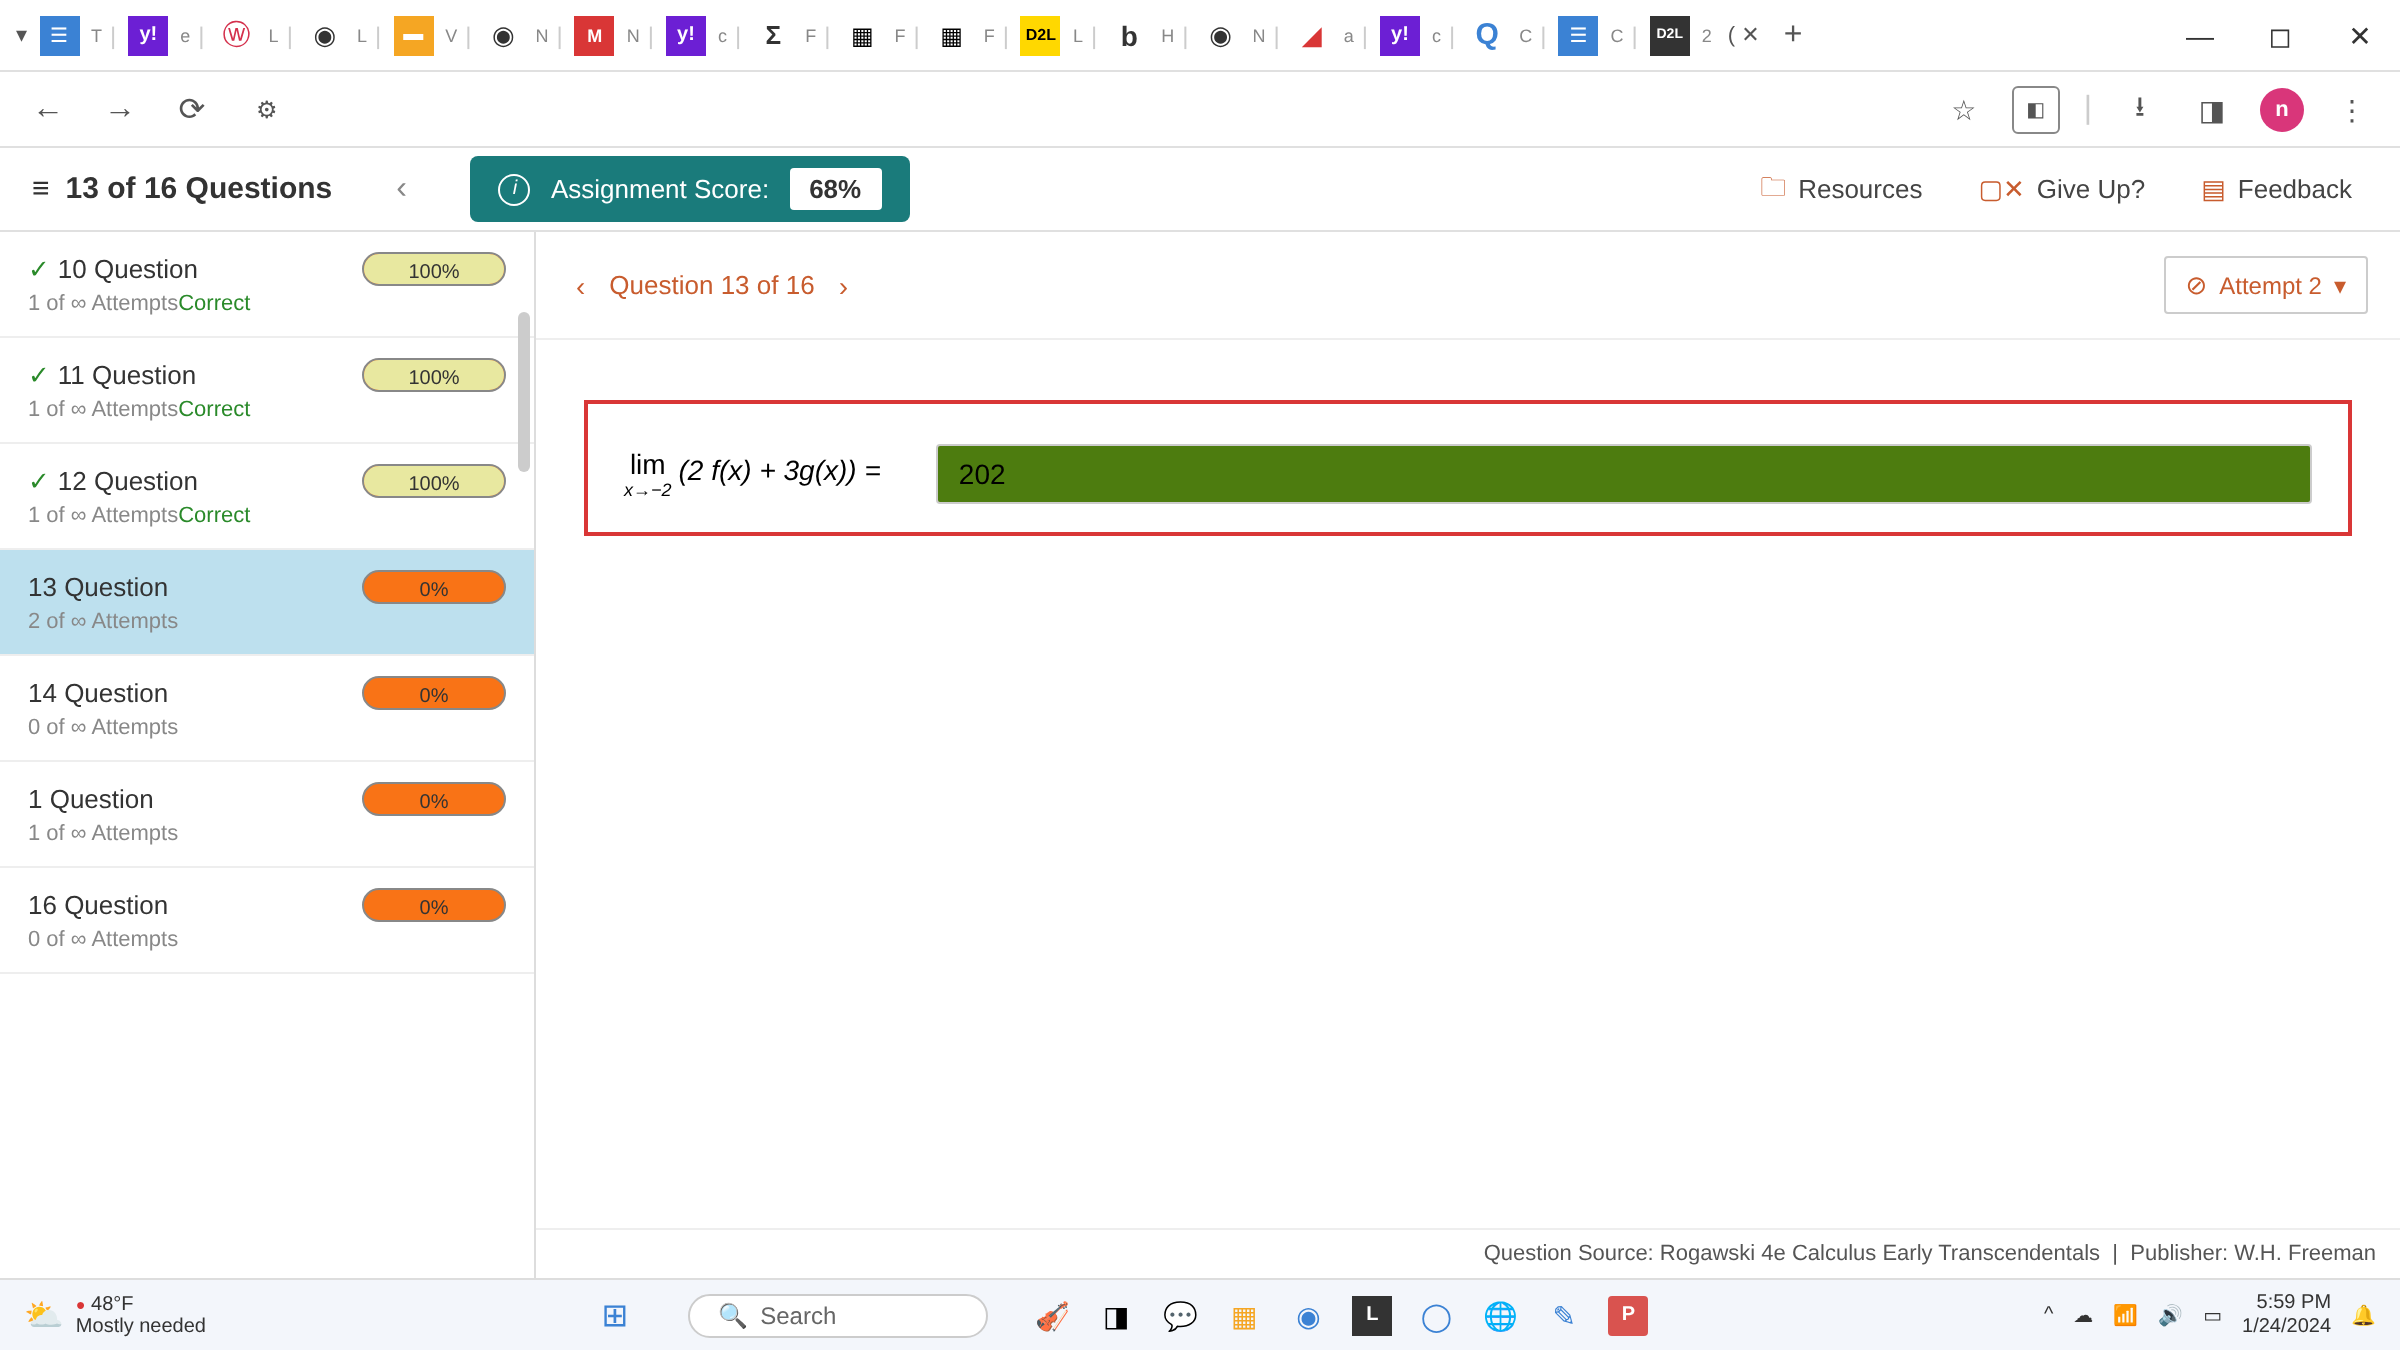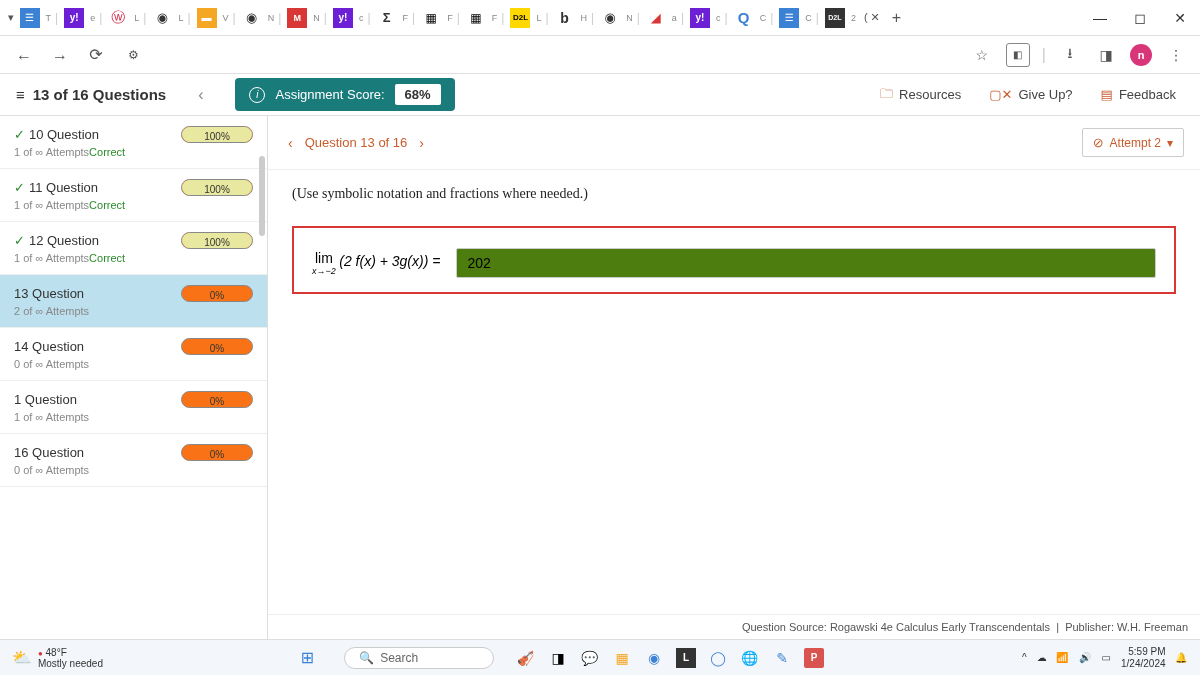--- a/index.html
+++ b/index.html
@@ -39,21 +39,21 @@
 .main{flex:1;display:flex;flex-direction:column}
 .main-head{display:flex;align-items:center;justify-content:space-between;padding:12px 16px;border-bottom:1px solid #eee}
 .q-nav{display:flex;align-items:center;gap:8px;font-size:13px;color:#c85c2e}
 .q-nav .navbtn{color:#c85c2e;padding:0 4px;font-size:14px}
 .attempt-btn{border:1px solid #ccc;padding:6px 10px;border-radius:2px;font-size:12px;display:flex;align-items:center;gap:6px;color:#c85c2e}
 .attempt-btn .circ{color:#c85c2e;font-size:13px}
 .main-body{padding:16px 24px;flex:1;overflow:auto}
 .q-text{font-size:15px;font-family:Georgia,serif;color:#222;margin-bottom:12px}
 .q-hint{font-size:14px;font-family:Georgia,serif;color:#222;margin-bottom:24px}
 .ans-box{border:2px solid #d93636;padding:20px 18px 14px;margin-top:14px}
-.ans-row{display:flex;align-items:center;gap:16px}
+.ans-row{display:flex;align-items:center;gap:28px}
 .limexp{font-family:Georgia,serif;font-size:14px}
 .ans-input{flex:1;padding:6px 10px;border:1px solid #ccc;border-radius:2px;font-size:14px;background:#4d7c0f}
 .incorrect{color:#d93636;font-size:12px;margin-top:10px}
 .footer-src{font-size:11px;color:#555;text-align:right;padding:6px 12px;border-top:1px solid #eee}
 .taskbar{position:absolute;bottom:0;left:0;right:0;height:36px;background:#f3f6fb;display:flex;align-items:center;padding:0 12px;gap:10px;border-top:1px solid #ddd}
 .weather{display:flex;align-items:center;gap:6px;font-size:10px;color:#333}
 .weather-icon{font-size:16px}
 .search-box{display:flex;align-items:center;gap:6px;background:#fff;border:1px solid #ccc;border-radius:14px;padding:3px 14px;font-size:12px;color:#666;margin-left:20px;width:150px}
 .tb-icons{display:flex;gap:12px;margin-left:12px}
 .tb-icon{width:20px;height:20px;display:flex;align-items:center;justify-content:center;font-size:14px}
@@ -291,21 +291,20 @@
         <span>Question 13 of 16</span>
         <span class="navbtn">›</span>
       </div>
       <div class="attempt-btn">
         <span class="circ">⊘</span>
         <span>Attempt 2</span>
         <span>▾</span>
       </div>
     </div>
     <div class="main-body">
-      <div class="q-hint">(Use symbolic notation and fractions where needed.)</div>
       <div class="ans-box">
         <div class="ans-row">
           <span class="limexp">
             <span class="sub-row"><span class="l1">lim</span><span class="l2"><i>x→−2</i></span></span>
             <span style="font-style:italic">(2 f(x) + 3g(x)) =</span>
           </span>
           <input class="ans-input" id="ansinput" value="202" style="">
         </div>
       </div>
     </div>

